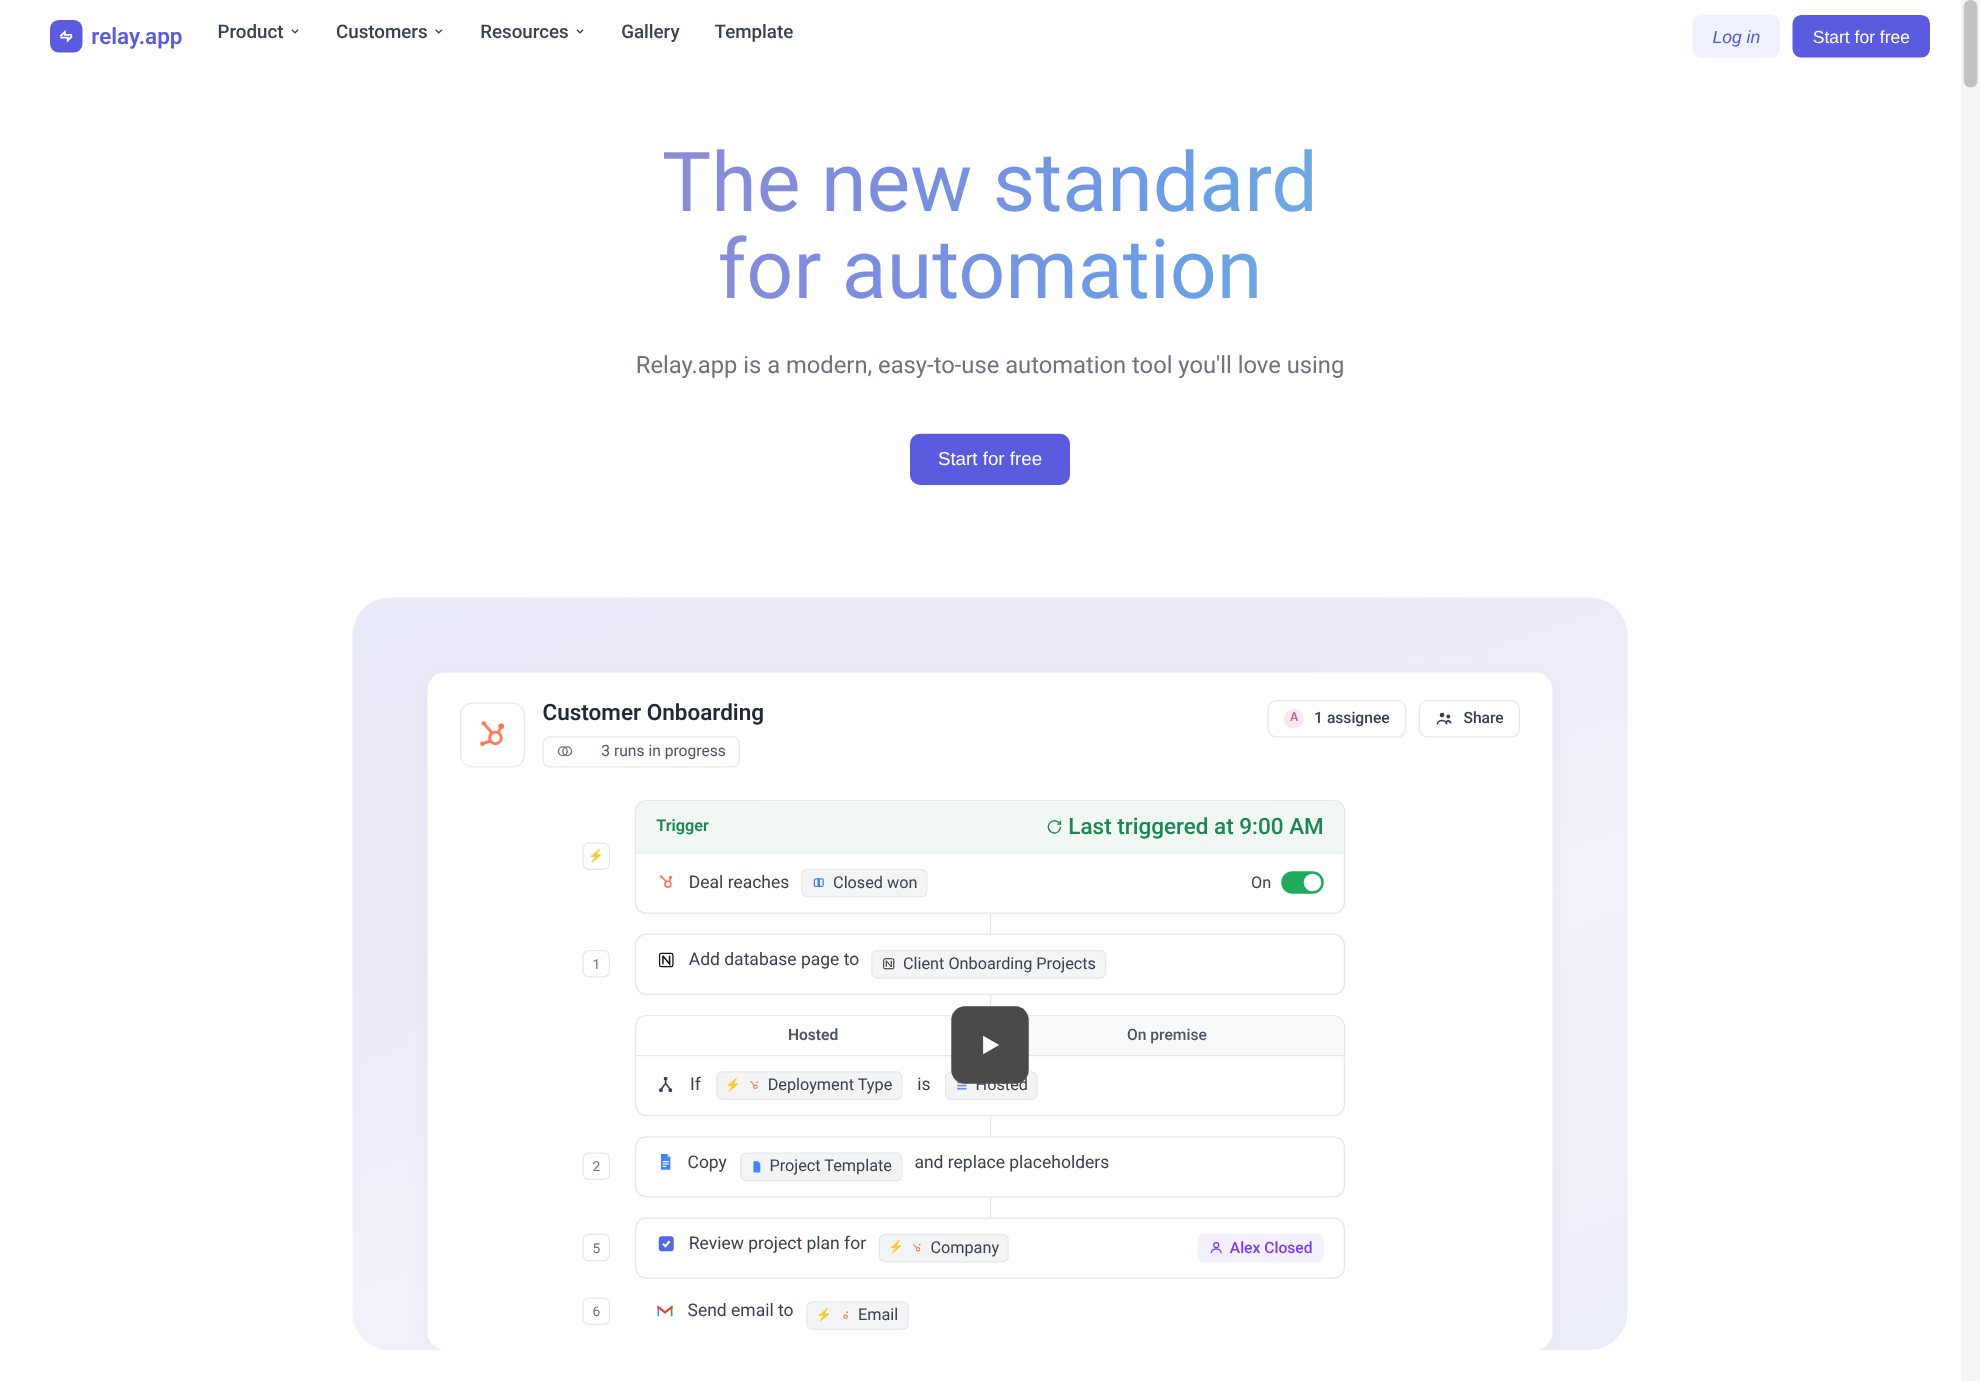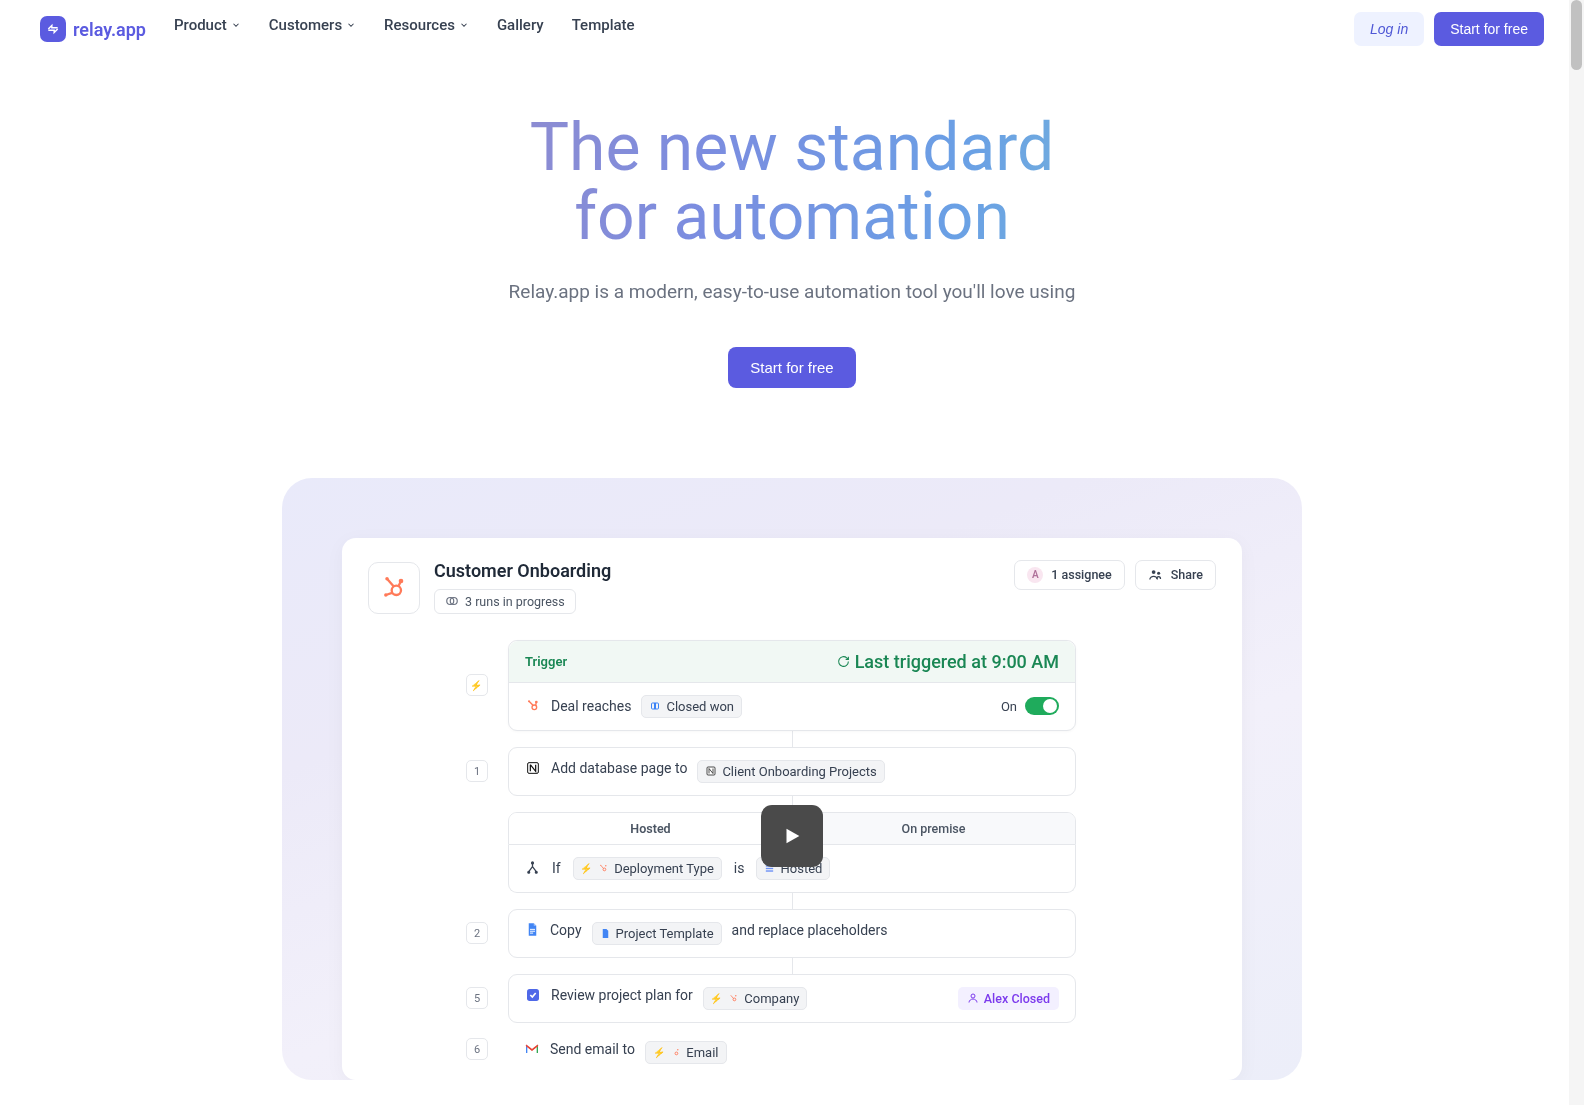--- a/index.html
+++ b/index.html
@@ -163,21 +163,21 @@
       gap: 8px;
     }
     .wf-title {
       font-size: 18px;
       font-weight: 600;
       color: #1f2937;
     }
     .wf-badge {
       display: inline-flex;
       align-items: center;
-      gap: 6px;
+      gap: 22px;
       border: 1px solid #e5e7eb;
       border-radius: 6px;
       padding: 4px 10px;
       font-size: 12.5px;
       color: #4b5563;
       width: fit-content;
     }
     .wf-header-right {
       display: flex;
       gap: 10px;

